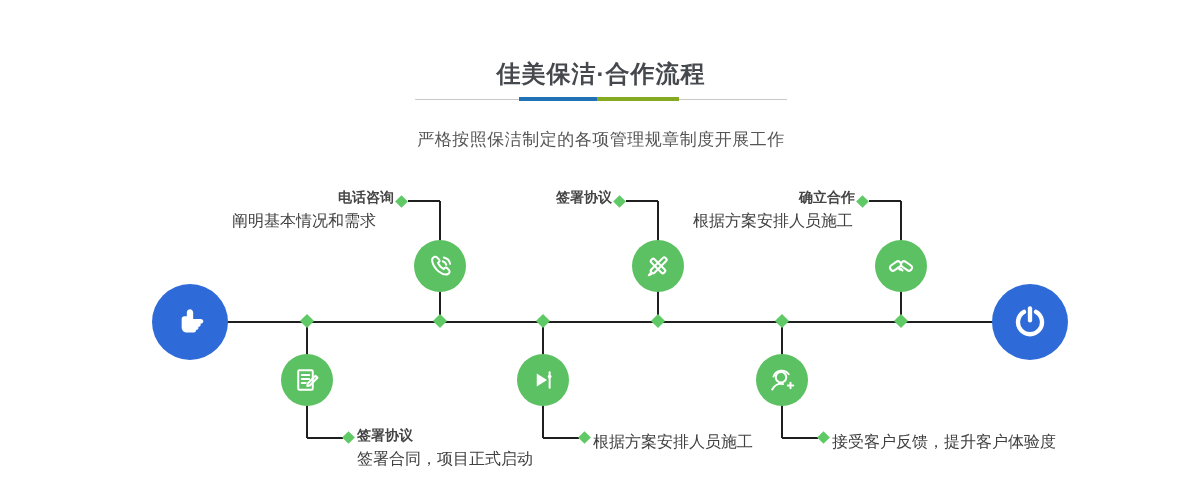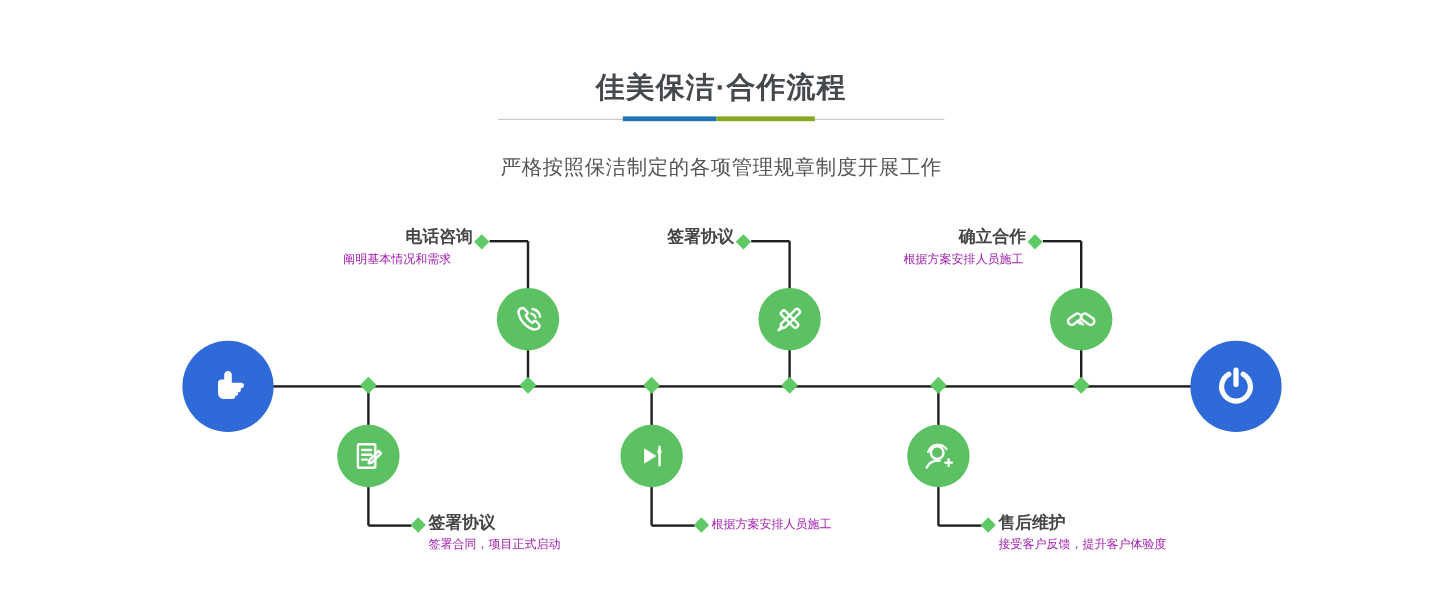--- a/index.html
+++ b/index.html
@@ -34,21 +34,21 @@
   
   .vline{position:absolute;width:2px;background:#1f1f1f;z-index:1;}
   .hline{position:absolute;height:2px;background:#1f1f1f;z-index:1;}
   .ldiamond{position:absolute;width:9px;height:9px;background:#5fc966;transform:rotate(45deg);z-index:2;}
   .gcircle{
     position:absolute;width:52px;height:52px;border-radius:50%;background:#5bc162;
     display:flex;align-items:center;justify-content:center;z-index:3;
   }
   .label{position:absolute;z-index:2;white-space:nowrap;}
   .label .ttl{font-size:14px;font-weight:bold;color:#454545;line-height:1.2;}
-  .label .dsc{font-size:10px;color:#a21caf;margin-top:5px;line-height:1.2;}
+  .label .dsc{font-size:16px;color:#404040;margin-top:5px;line-height:1.2;}
   .label.r{text-align:right;}
   
   .st1 .vline{left:306px;top:322px;height:116px;}
   .st1 .gcircle{left:281px;top:354px;}
   .st1 .hline{left:307px;top:437px;width:36px;}
   .st1 .ldiamond{left:344px;top:433px;}
   .st1 .label{left:357px;top:427px;}
   
   .st2 .vline{left:439px;top:201px;height:121px;}
   .st2 .gcircle{left:414px;top:240px;}
@@ -190,21 +190,20 @@
     <div class="ldiamond"></div>
     <div class="gcircle">
       <svg width="30" height="30" viewBox="0 0 24 24" fill="none" stroke="#ffffff" stroke-width="1.6" stroke-linecap="round" stroke-linejoin="round">
         <circle cx="11.2" cy="9.8" r="4.2"></circle>
         <path d="M5.2 9.2 A7 7 0 0 1 17.4 7.4"></path>
         <path d="M4.2 19.6 A8 8 0 0 1 12.8 15.2"></path>
         <path d="M16.6 16.4 h4.4 M18.8 14.2 v4.4"></path>
       </svg>
     </div>
     <div class="label">
-      <div class="ttl">售后维护</div>
       <div class="dsc">接受客户反馈，提升客户体验度</div>
     </div>
   </div>
 
   <div class="step st6">
     <div class="vline"></div>
     <div class="hline"></div>
     <div class="ldiamond"></div>
     <div class="gcircle">
       <svg width="30" height="30" viewBox="0 0 24 24" fill="none" stroke="#ffffff" stroke-width="1.6" stroke-linecap="round" stroke-linejoin="round">

